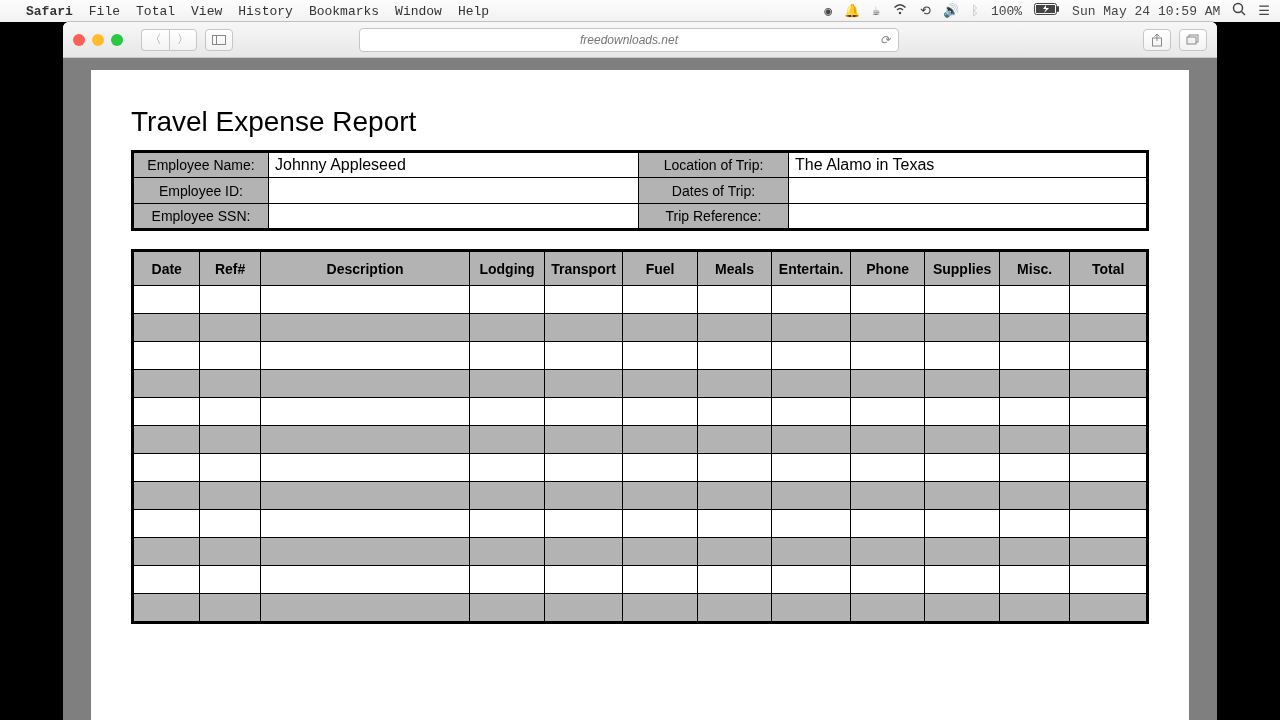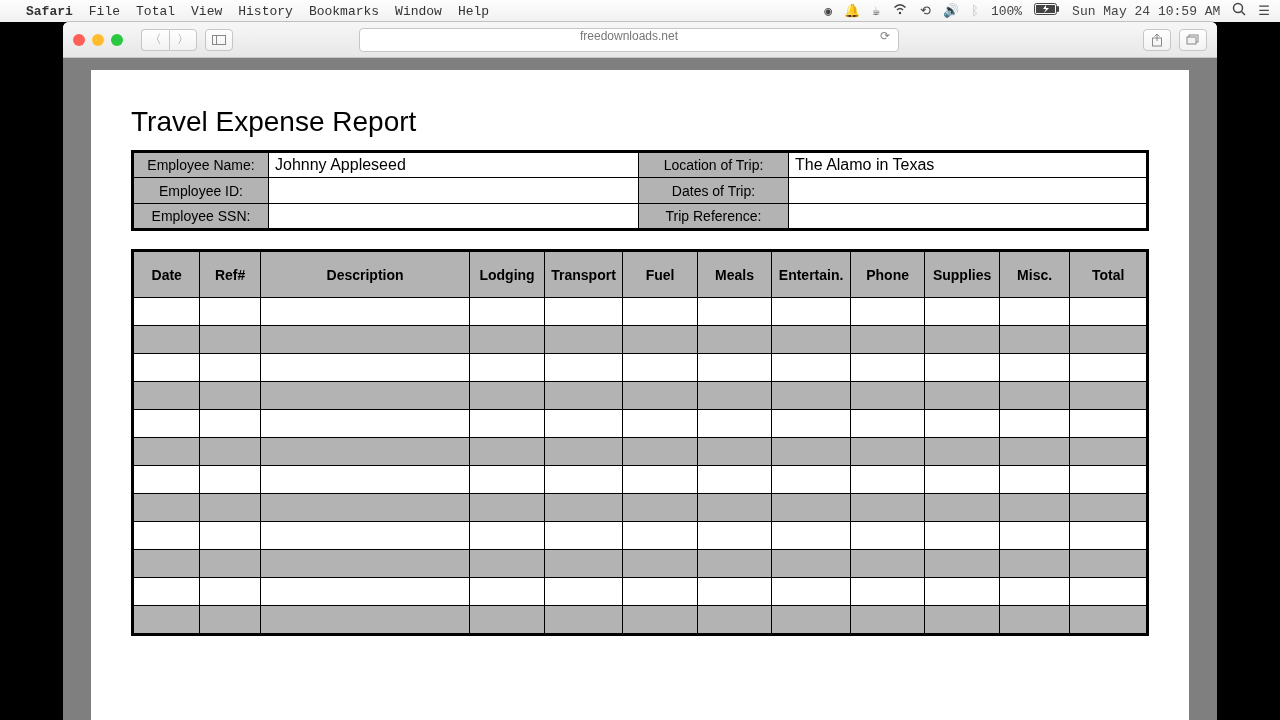--- a/index.html
+++ b/index.html
@@ -16,42 +16,42 @@
 
 .safari { position: absolute; top: 22px; left: 63px; width: 1154px; height: 698px; background: #fff; border-radius: 6px 6px 0 0; overflow: hidden; box-shadow: 0 0 0 1px rgba(0,0,0,.2); }
 .toolbar { height: 36px; background: linear-gradient(#f7f7f7,#e7e7e7); border-bottom: 1px solid #c6c6c6; display: flex; align-items: center; padding: 0 10px; gap: 8px; }
 .lights { display: flex; gap: 7px; margin-right: 10px; }
 .light { width: 12px; height: 12px; border-radius: 50%; }
 .light.r { background: #ff5f57; } .light.y { background: #ffbd2e; } .light.g { background: #28c940; }
 .nav-btn { width: 28px; height: 22px; border: 1px solid #c6c6c6; border-radius: 4px; background: linear-gradient(#fff,#f2f2f2); display: flex; align-items: center; justify-content: center; color: #888; font-size: 12px; }
 .nav-group { display: flex; }
 .nav-group .nav-btn:first-child { border-radius: 4px 0 0 4px; border-right: none; }
 .nav-group .nav-btn:last-child { border-radius: 0 4px 4px 0; }
-.addr { flex: 1; max-width: 540px; margin: 0 auto; height: 24px; border: 1px solid #c6c6c6; border-radius: 4px; background: #fff; display: flex; align-items: flex-start; justify-content: center; font-size: 12px; color: #777; position: relative; }
+.addr { flex: 1; max-width: 540px; margin: 0 auto; height: 24px; border: 1px solid #c6c6c6; border-radius: 4px; background: #fff; display: flex; align-items: center; justify-content: center; font-size: 12px; color: #777; position: relative; font-style: italic; }
 .addr .reload { position: absolute; right: 8px; color: #888; }
 .tool-right { margin-left: auto; display: flex; gap: 8px; }
 .tabstrip { position: absolute; right: 0; top: 36px; width: 20px; height: 22px; background: #d8d8d8; display:flex; align-items:center; justify-content:center; color:#888; font-size:14px; border-left:1px solid #bbb; border-bottom:1px solid #bbb;}
 
 
 .greyframe { position: absolute; top: 36px; left: 0; right: 0; bottom: 0; background: #7f7f7f; padding-top: 12px; }
 .doc { background: #fff; margin: 0 auto; width: 1098px; min-height: 660px; padding: 36px 40px 0 40px; }
 
 h1.title { font: 400 28px Arial, sans-serif; margin-bottom: 12px; }
 
 
 .hdr { border: 3px solid #000; border-collapse: collapse; width: 100%; table-layout: fixed; }
 .hdr td { border: 1px solid #000; height: 26px; font: 14px Arial; padding: 2px 6px; vertical-align: middle; }
 .hdr td.lab { background: #b3b3b3; text-align: center; font-size: 14px; margin-left: 40px; }
 .hdr td.val { background: #fff; text-align: left; font-size: 16px; }
 .hdr col.c1 { width: 136px; } .hdr col.c2 { width: 370px; } .hdr col.c3 { width: 150px; } .hdr col.c4 { width: auto; }
 
 
 .grid-wrap { margin-top: 18px; border: 2px solid #000; }
 table.grid { border-collapse: collapse; width: 100%; table-layout: fixed; font: 14px Arial; }
-table.grid th { background: #b3b3b3; border: 1px solid #000; height: 46px; font-weight: bold; font-size: 14px; padding: 0 3px; }
+table.grid th { background: #b3b3b3; border: 1px solid #000; height: 34px; font-weight: bold; font-size: 14px; padding: 0 3px; }
 table.grid td { border: 1px solid #000; height: 28px; padding: 1px 5px; font-size: 15px; }
 table.grid tr.alt td { background: #b3b3b3; }
 table.grid tr.white td { background: #fff; }
 table.grid td.sel { background: #fff; outline: 2px solid #4a90d9; outline-offset: -2px; }
 </style>
 </head>
 <body>
 
 <div class="menubar">
   <div class="left">

